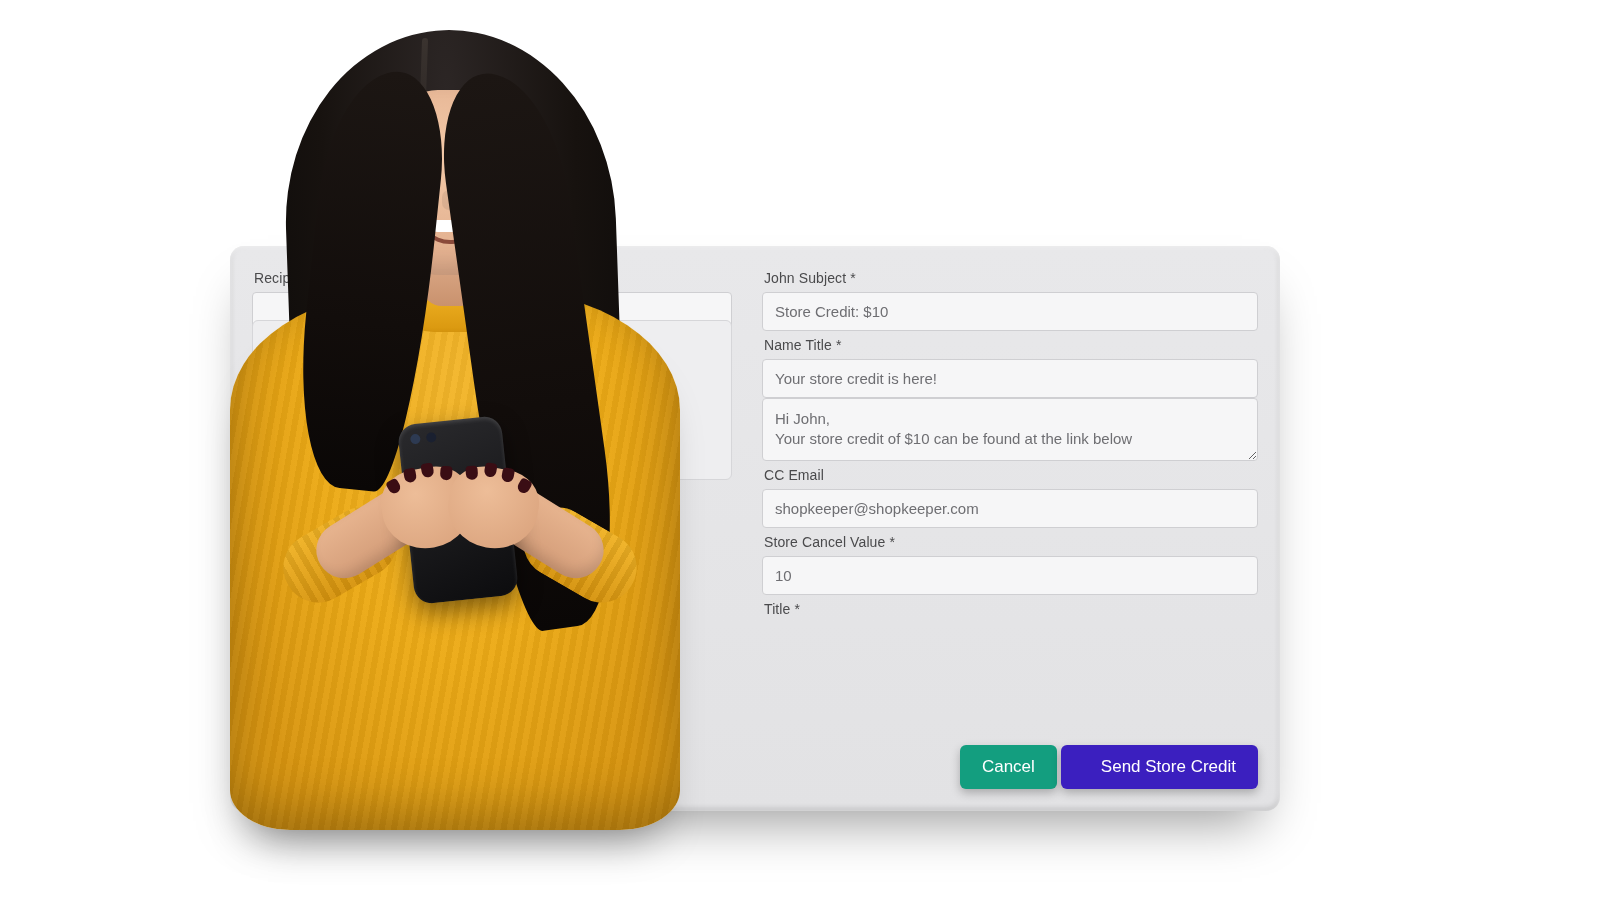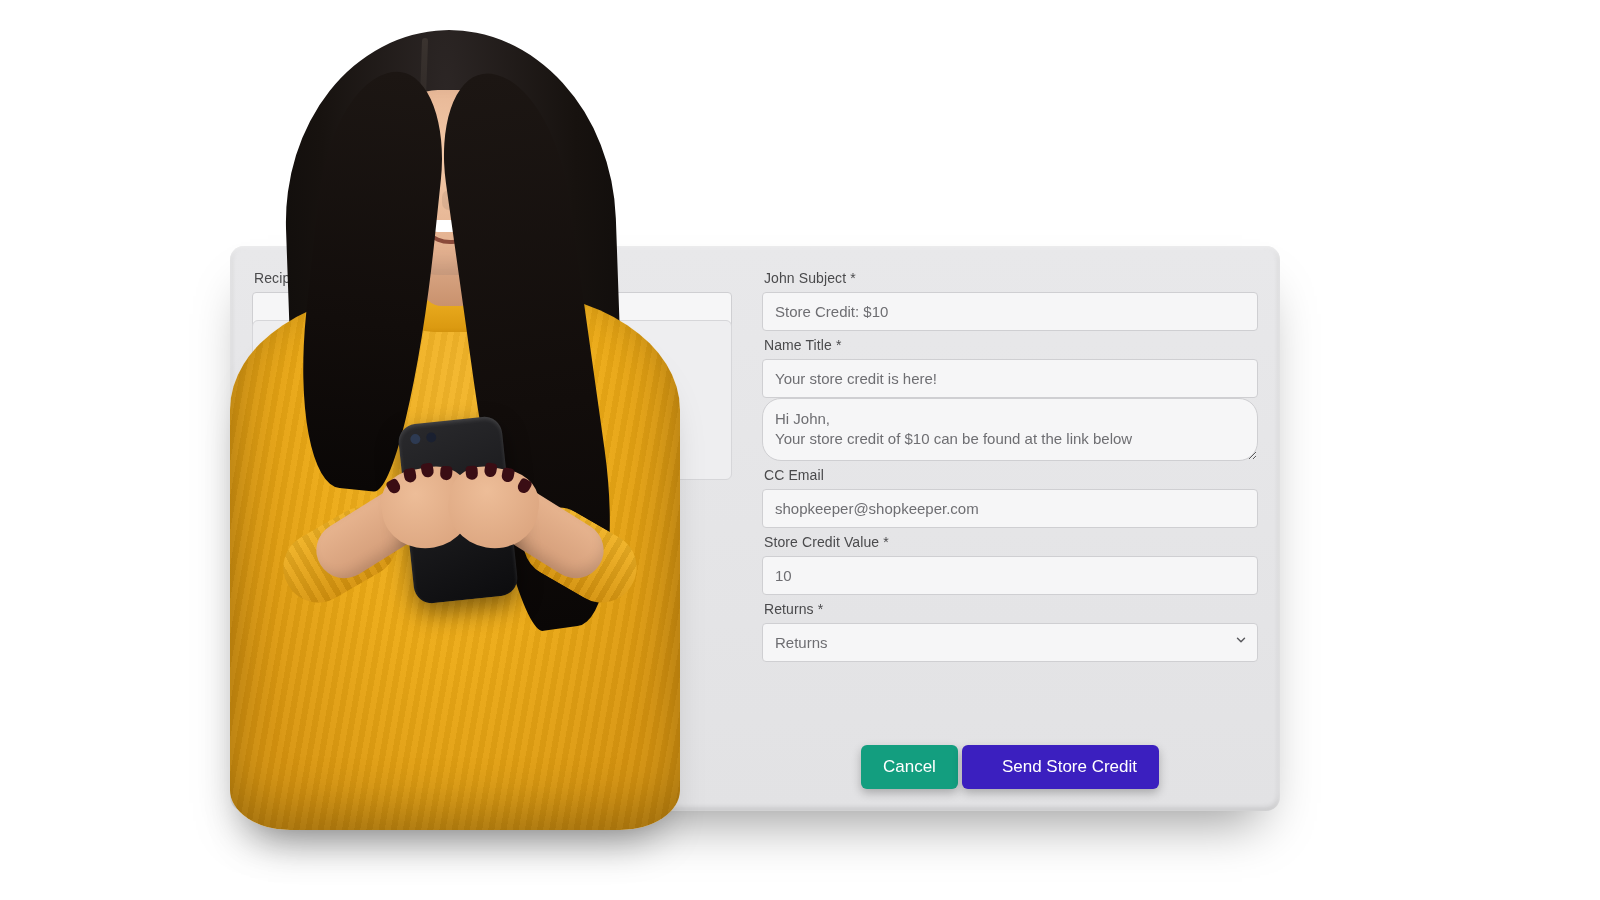--- a/index.html
+++ b/index.html
@@ -37,21 +37,21 @@
     background: #f6f6f7;
     border: 1px solid #cfcfd2;
     border-radius: 4px;
     padding: 10px 12px;
     font-size: 15px;
     color: #6e6e72;
     font-family: inherit;
     outline: none;
   }
   .input::placeholder, .textarea::placeholder { color: #8a8a90; }
-  .textarea { resize: both; min-height: 52px; line-height: 1.35; border-radius: 19px; }
+  .textarea { resize: both; min-height: 52px; line-height: 1.35; }
   .select-wrap { position: relative; }
   .select { appearance: none; -webkit-appearance: none; padding-right: 34px; }
   .select-caret {
     position: absolute; right: 10px; top: 50%; transform: translateY(-50%);
     pointer-events: none; color: #5a5a5e;
   }
 
   
   .left-block {
     position: absolute;
@@ -64,21 +64,21 @@
     position: absolute;
     left: 0; top: 56px; width: 100%; height: 160px;
     background: #eeeef0;
     border: 1px solid #d6d6d9;
     border-radius: 6px;
   }
 
   .actions {
     margin-top: auto;
     display: flex;
-    justify-content: center;
+    justify-content: flex-end;
     gap: 4px;
     padding-top: 14px;
   }
   .btn {
     border: none;
     border-radius: 6px;
     padding: 12px 22px;
     font-size: 17px;
     font-weight: 500;
     color: #fff;
@@ -249,34 +249,24 @@
 
         <div class="field-label">Name Title *</div>
         <input class="input" value="Your store credit is here!" style="">
 
         <textarea class="textarea" rows="2" style="">Hi John,
 Your store credit of $10 can be found at the link below</textarea>
 
         <div class="field-label">CC Email</div>
         <input class="input" value="shopkeeper@shopkeeper.com" style="">
 
-        <div class="field-label">Store Credit Value *</div>
+        <div class="field-label">Store Cancel Value *</div>
         <input class="input" value="10" style="">
 
-        <div class="field-label">Returns *</div>
-        <div class="select-wrap">
-          <select class="select">
-            <option>Returns</option>
-          </select>
-          <span class="select-caret">
-            <svg width="14" height="14" viewBox="0 0 24 24" fill="none" stroke="currentColor" stroke-width="2.5" stroke-linecap="round" stroke-linejoin="round">
-                <polyline points="6 9 12 15 18 9"></polyline>
-              </svg>
-          </span>
-        </div>
+        <div class="field-label">Title *</div>
 
         <div class="actions">
           <button class="btn btn-cancel">Cancel</button>
           <button class="btn btn-send">Send Store Credit</button>
         </div>
       </div>
 
     </div>
   </div>
 

